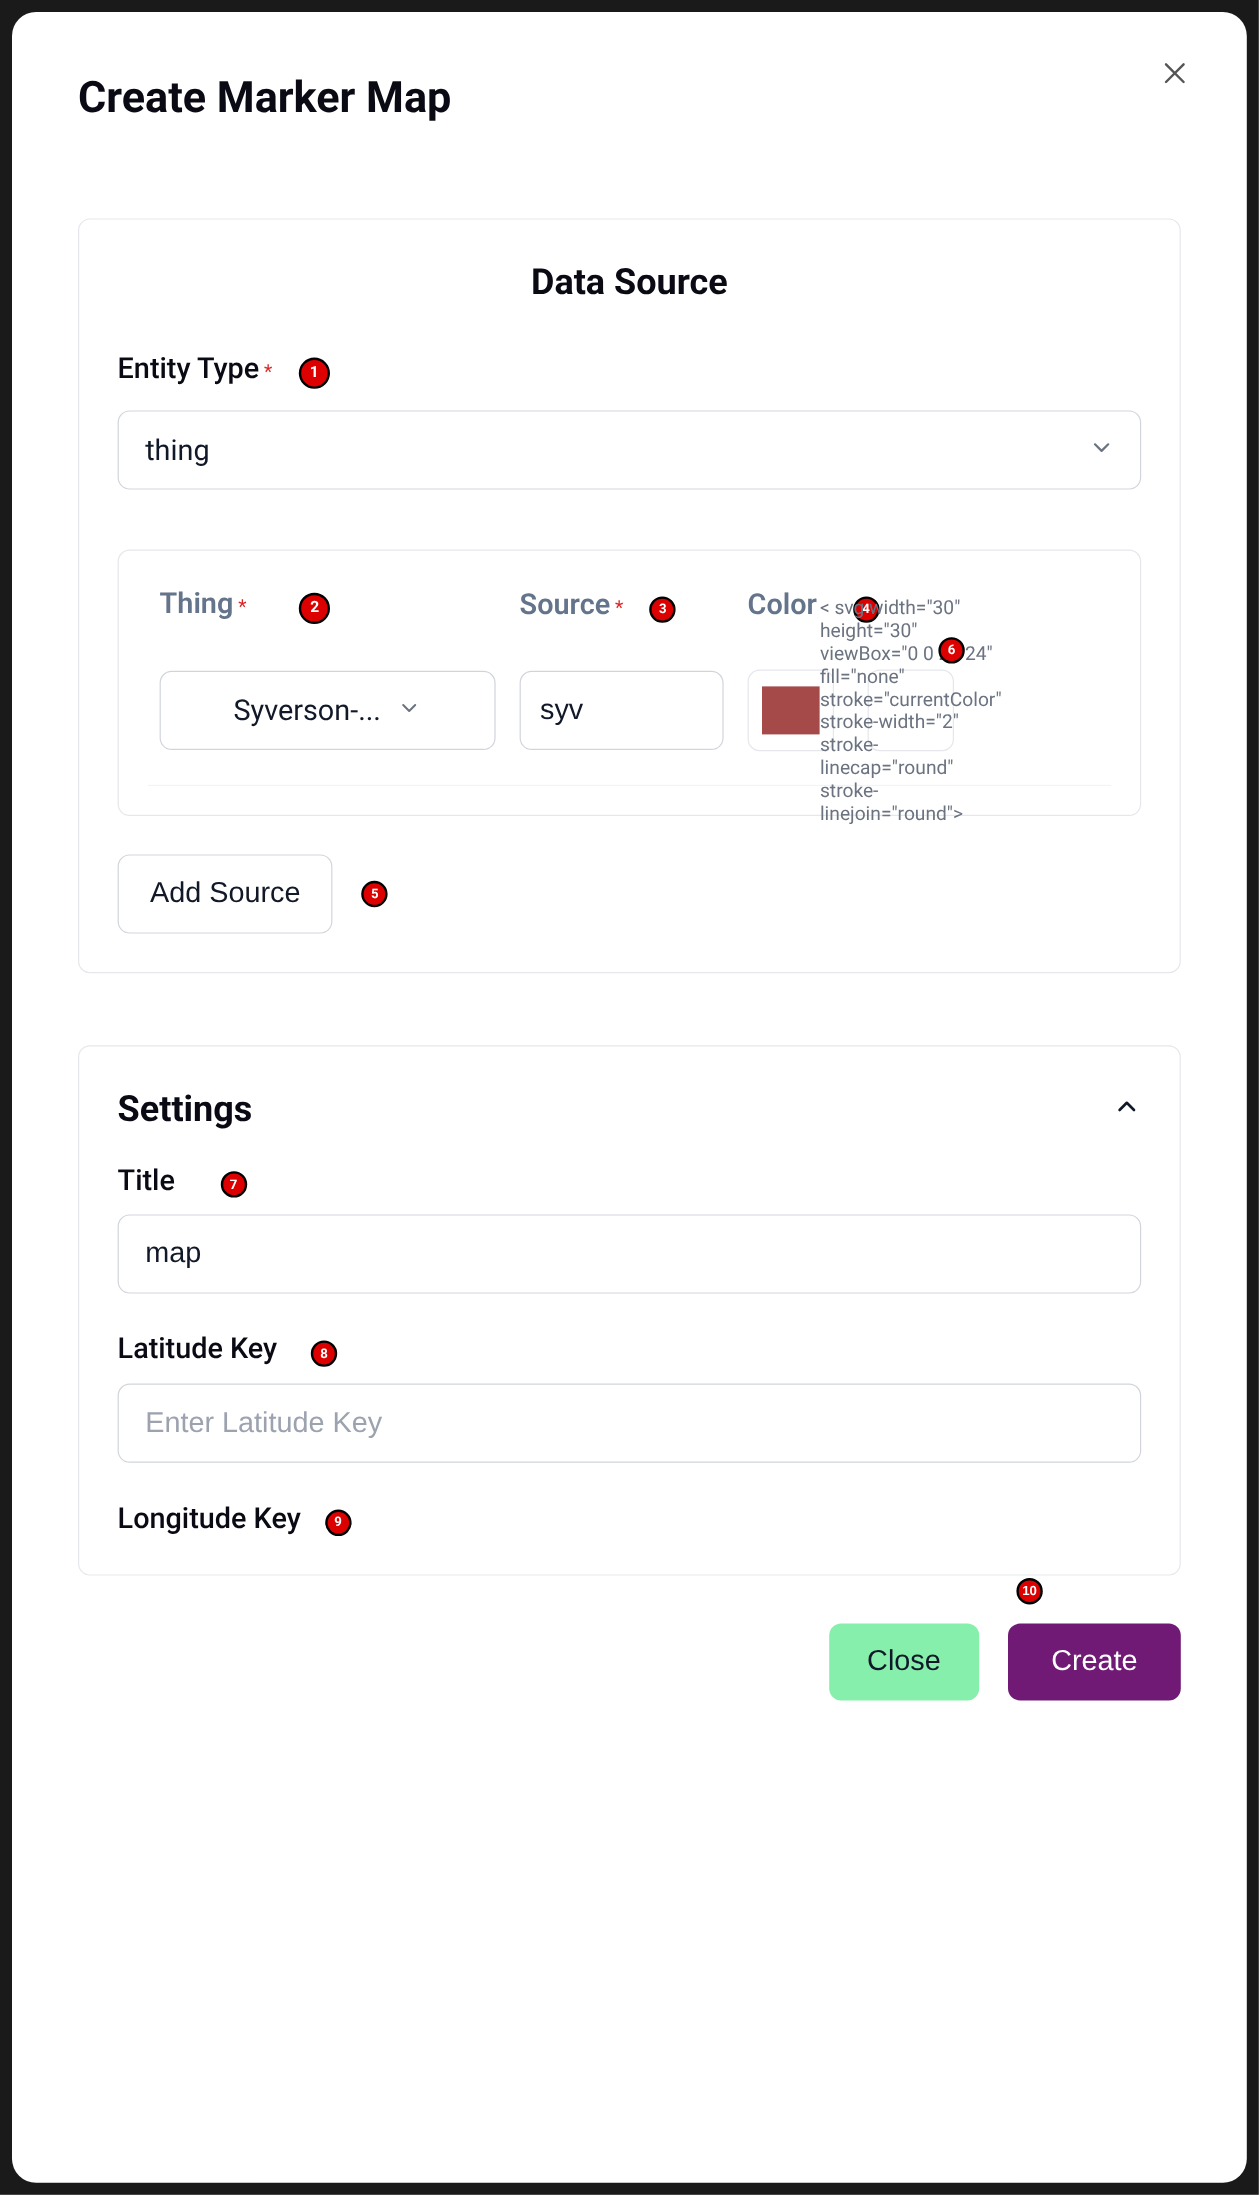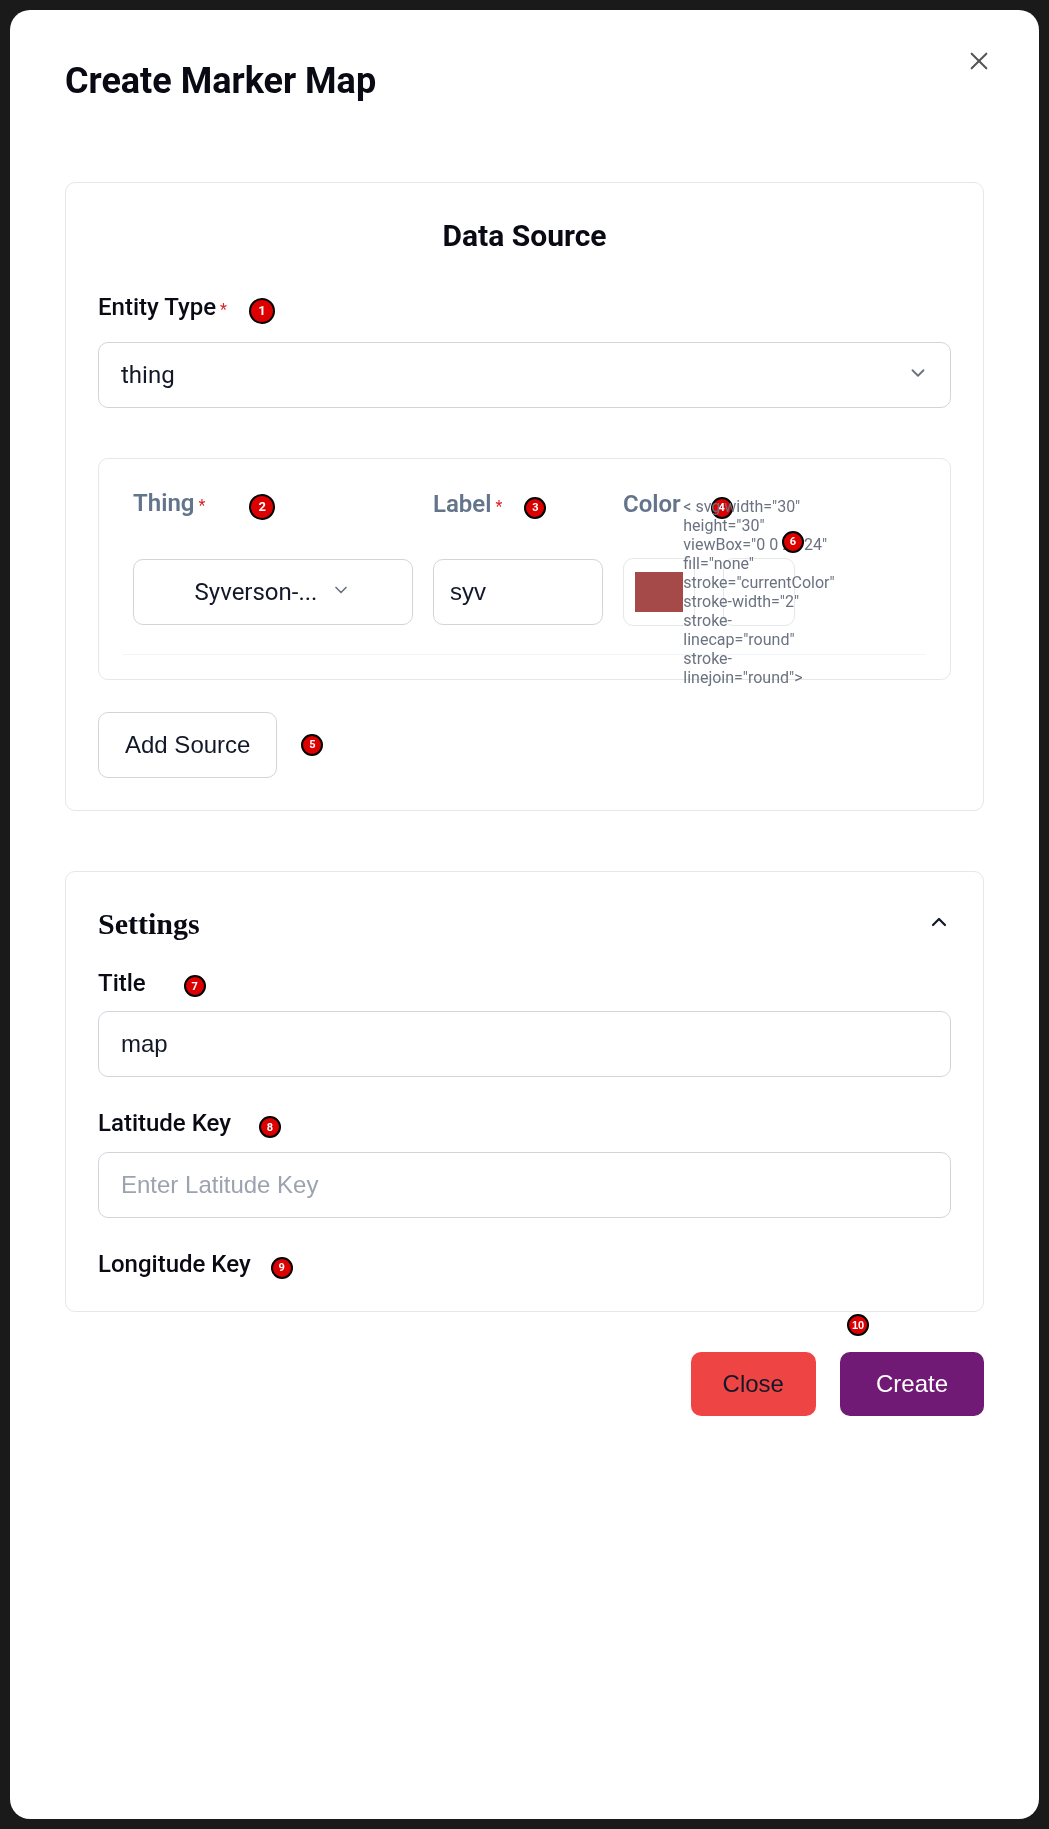--- a/index.html
+++ b/index.html
@@ -48,21 +48,20 @@
 .panel-title {
   font-size: 30px;
   font-weight: 700;
   color: #0a0a14;
   text-align: center;
 }
 .panel-header {
   display: flex;
   justify-content: space-between;
   align-items: center;
-  font-family: Liberation Serif, serif;
 }
 .field-group { margin-top: 40px; }
 .field-label {
   font-size: 24px;
   font-weight: 500;
   color: #0a0a14;
   display: inline-block;
 }
 .req { color: #dc2626; margin-left: 4px; }
 .badge {
@@ -198,21 +197,21 @@
 .settings-field { margin-top: 32px; }
 .footer {
   display: flex;
   justify-content: flex-end;
   gap: 24px;
   margin-top: 40px;
   align-items: center;
   position: relative;
 }
 .btn-close {
-  background: #ef4444;
+  background: #86efac;
   color: #111827;
   border: none;
   border-radius: 10px;
   padding: 18px 32px;
   font-size: 24px;
   cursor: pointer;
 }
 .btn-create {
   background: #701a75;
   color: #fff;
@@ -262,21 +261,21 @@
       </div>
     </div>
 
     <div class="source-box">
       <div class="source-header">
         <div>
           <span class="col-label">Thing</span><span class="req">*</span>
           <span class="badge" style="margin-left:40px">2</span>
         </div>
         <div>
-          <span class="col-label">Label</span><span class="req">*</span>
+          <span class="col-label">Source</span><span class="req">*</span>
           <span class="badge badge-sm">3</span>
         </div>
         <div>
           <span class="col-label">Color</span>
           <span class="badge badge-sm" style="margin-left:26px">4</span>
         </div>
         <div></div>
       </div>
 
       <div class="source-row">

